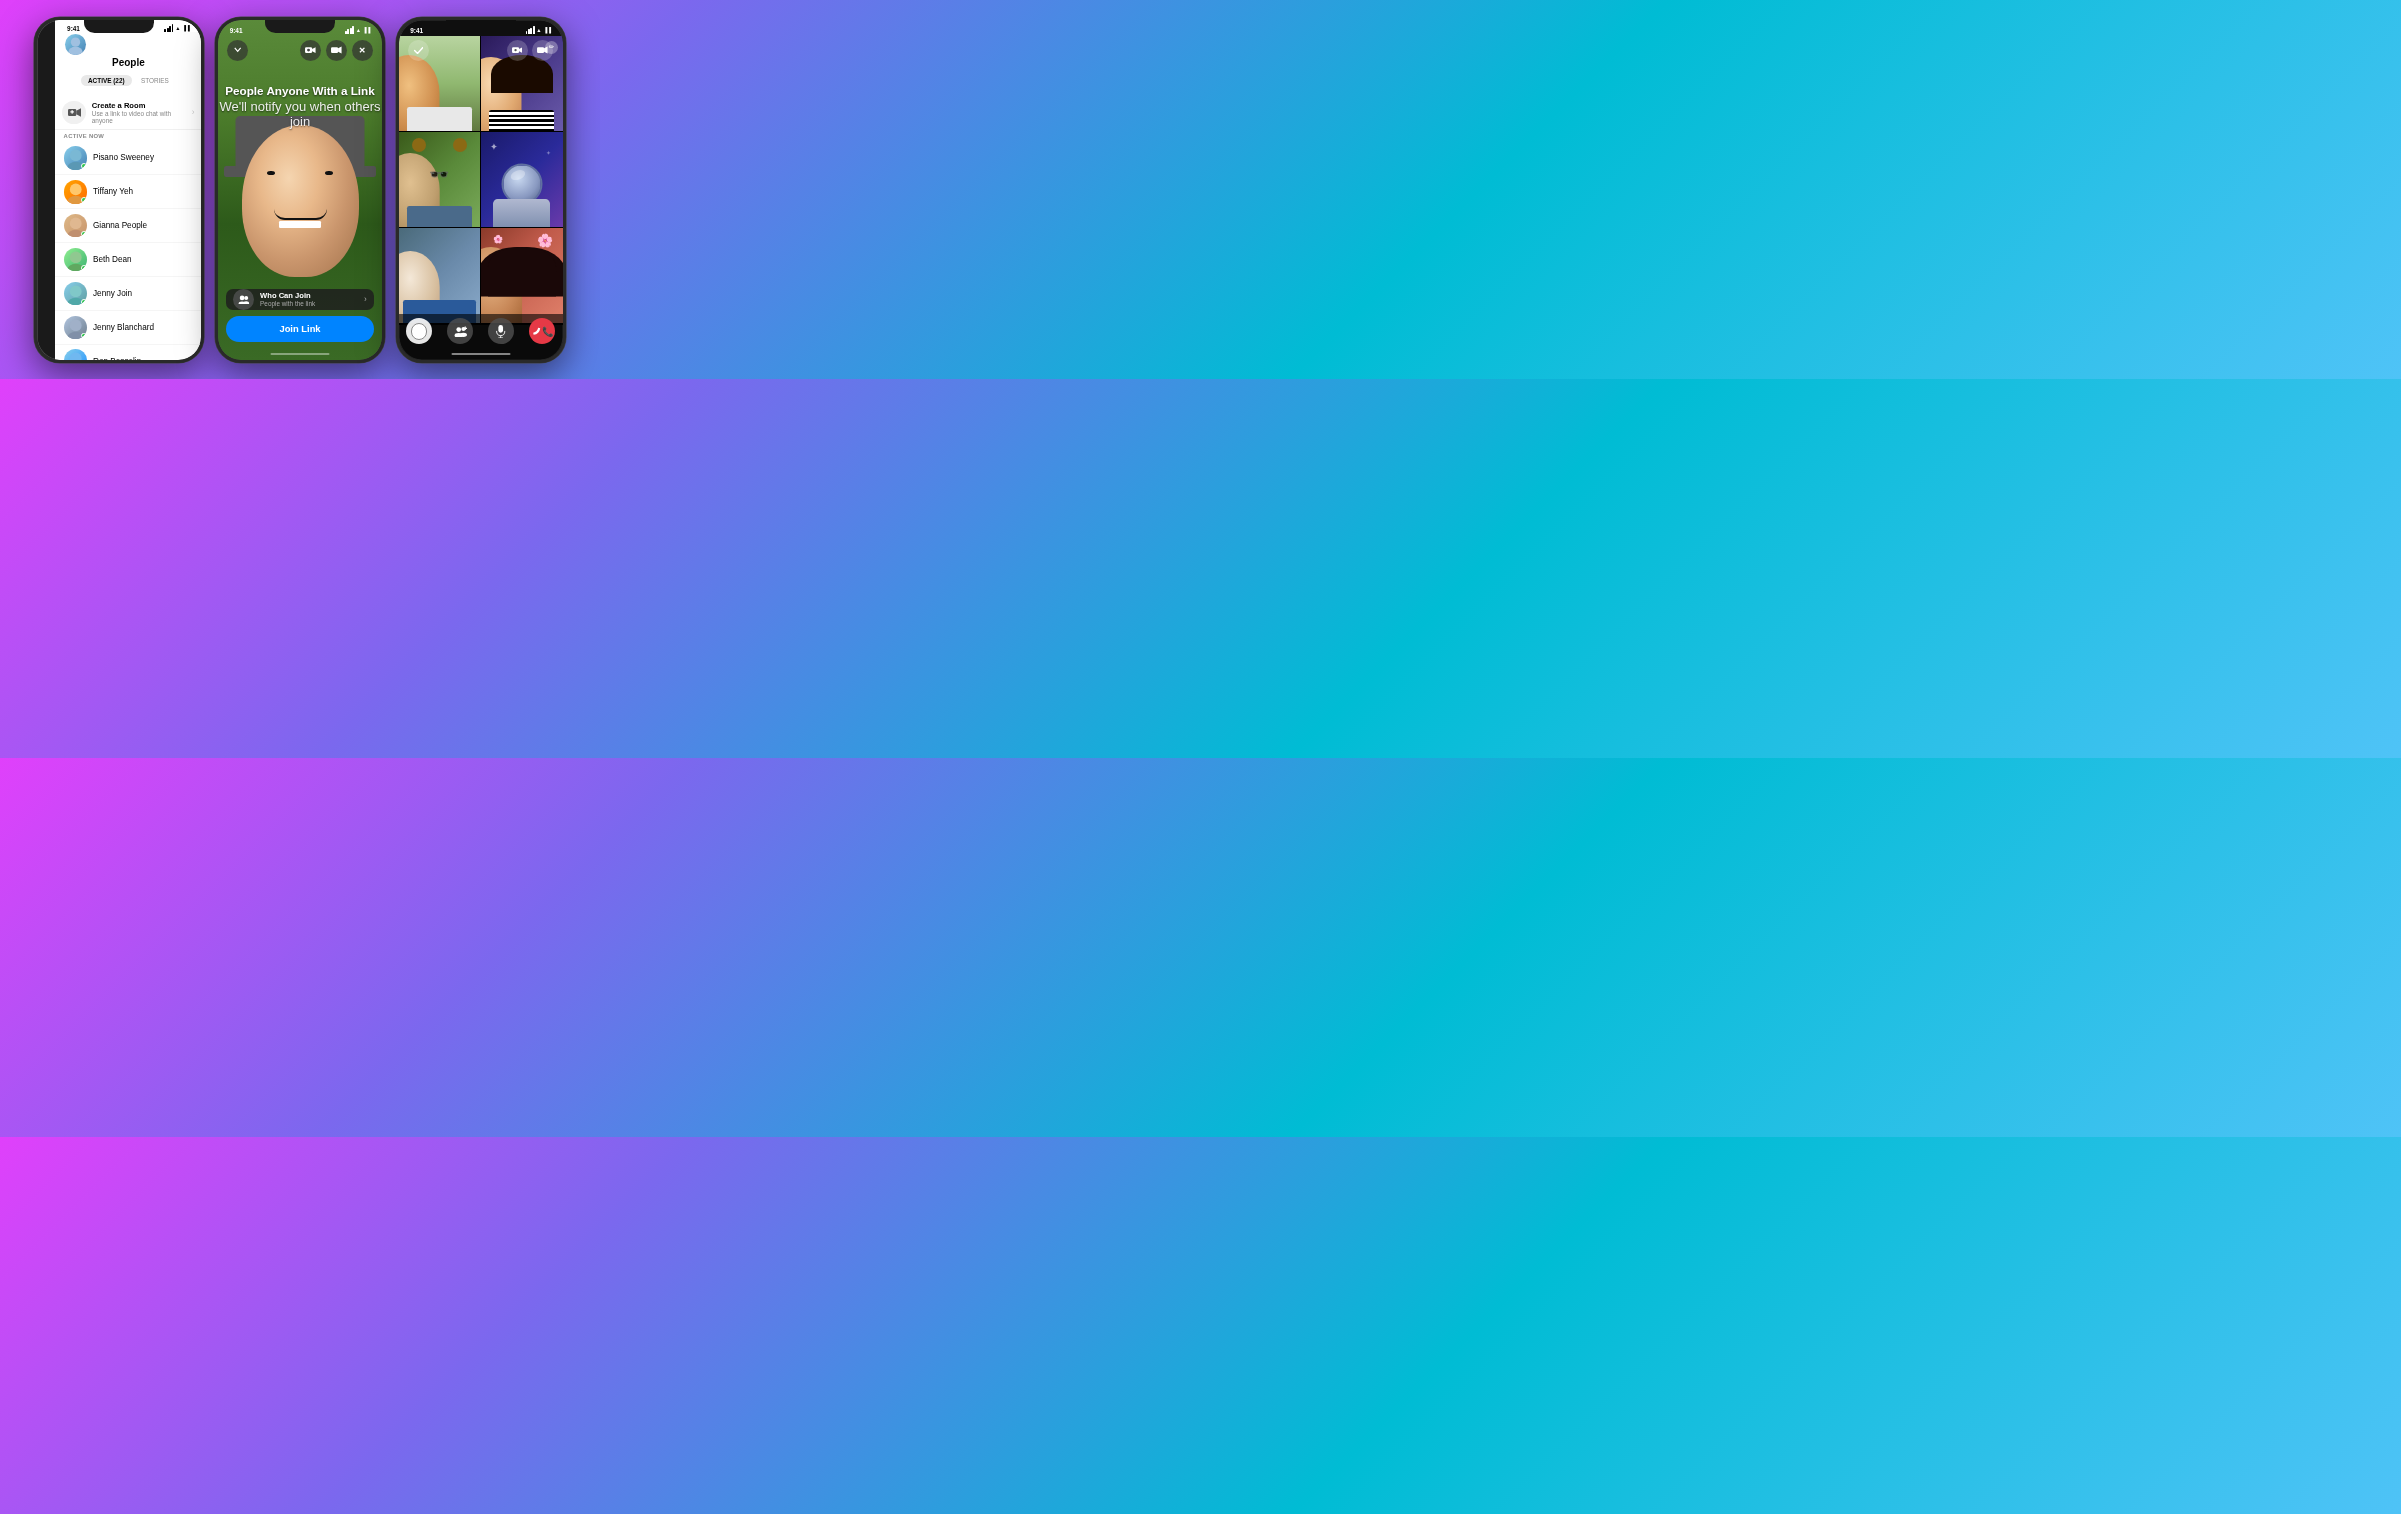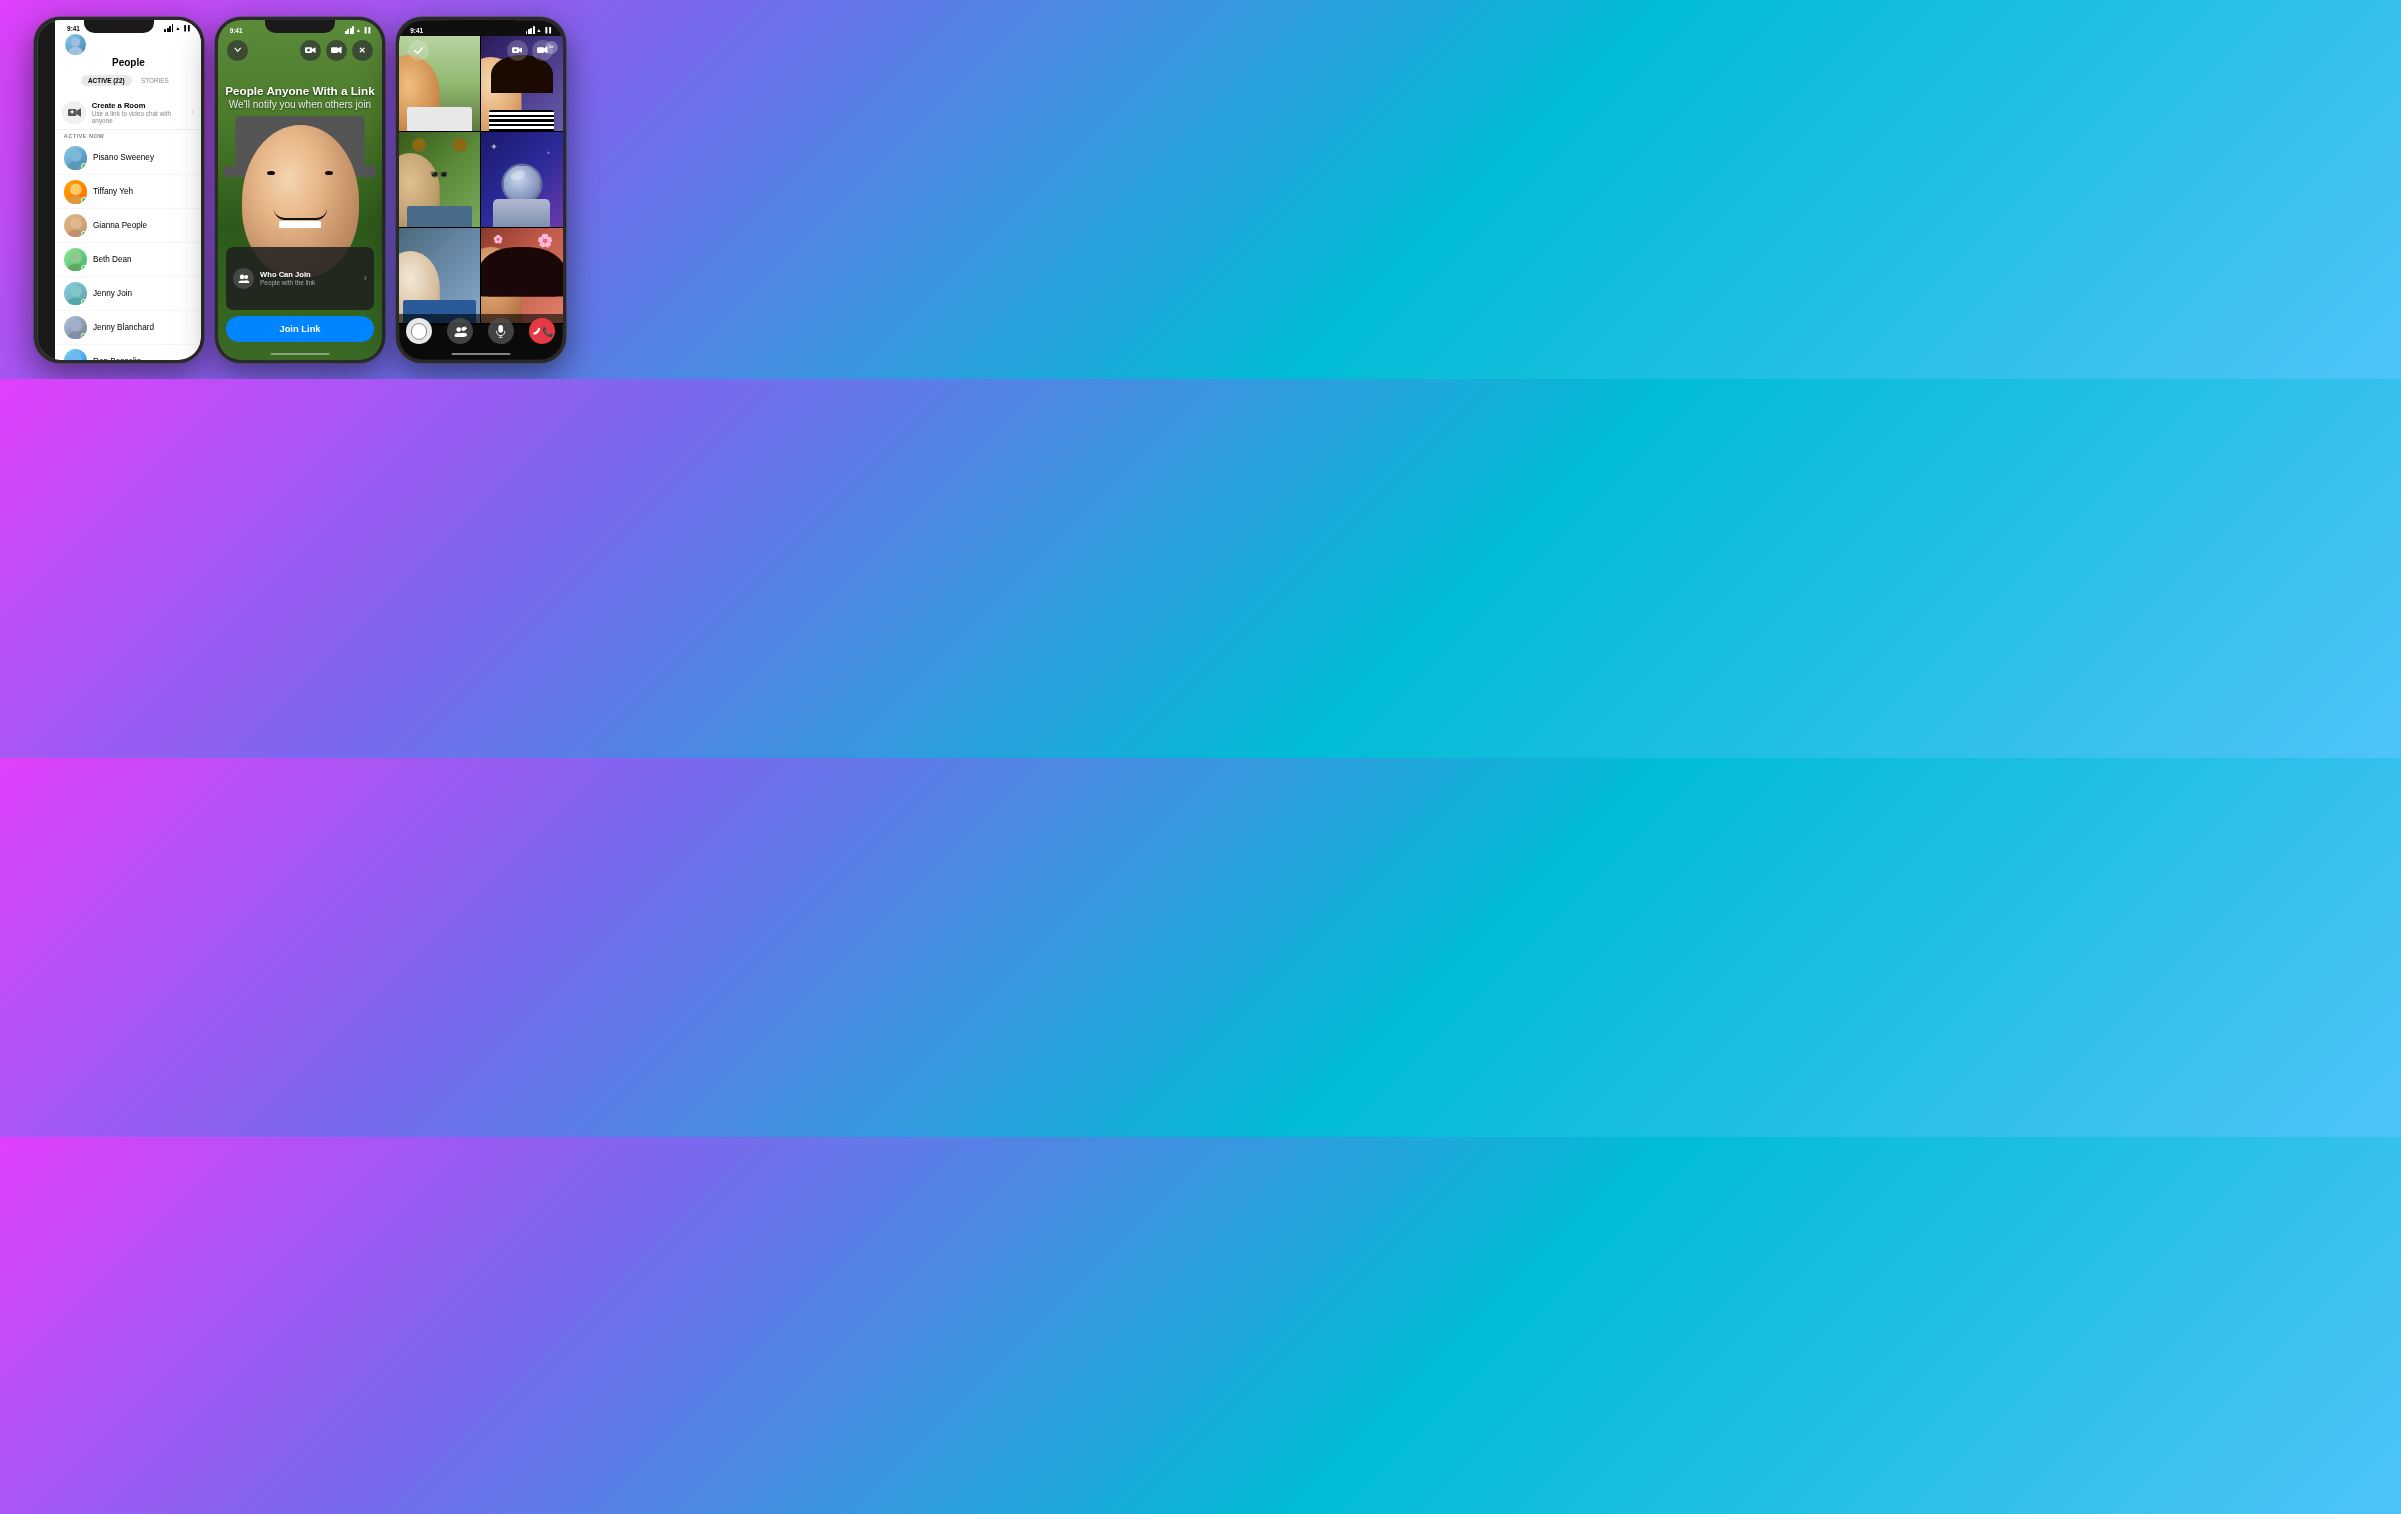--- a/index.html
+++ b/index.html
@@ -267,38 +267,38 @@
 
     .invite-title {
       font-size: 11.7px;
       font-weight: 700;
       color: #fff;
       text-shadow: 0 0.6px 2.3px rgba(0,0,0,0.7);
       margin-bottom: 2.3px;
     }
 
     .invite-sub {
-      font-size: 10px;
+      font-size: 13px;
       color: rgba(255,255,255,0.9);
       text-shadow: 0 0.6px 1.8px rgba(0,0,0,0.6);
     }
 
     .phone2-bottom-area {
       position: absolute;
       bottom: 0; left: 0; right: 0;
       padding: 7px 8.2px 17.6px;
       z-index: 15;
     }
 
     .who-can-join-row {
       display: flex;
       align-items: center;
       background: rgba(30,30,30,0.85);
       border-radius: 7px;
-      padding: 21px 7px;
+      padding: 0 7px;
       margin-bottom: 5.9px;
       gap: 5.9px;
     }
 
     .wc-icon {
       width: 21px;
       height: 21px;
       border-radius: 50%;
       background: rgba(80,80,80,0.8);
       display: flex;

